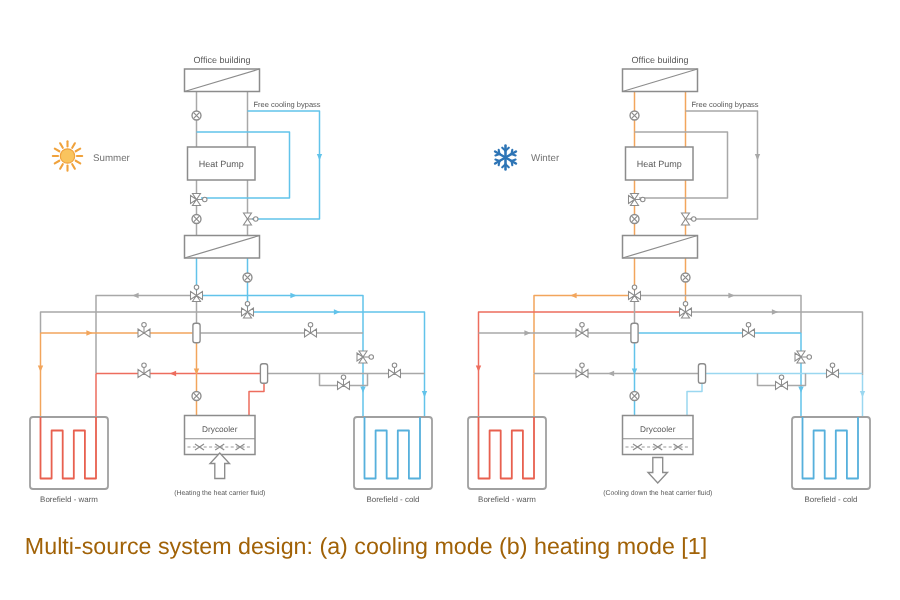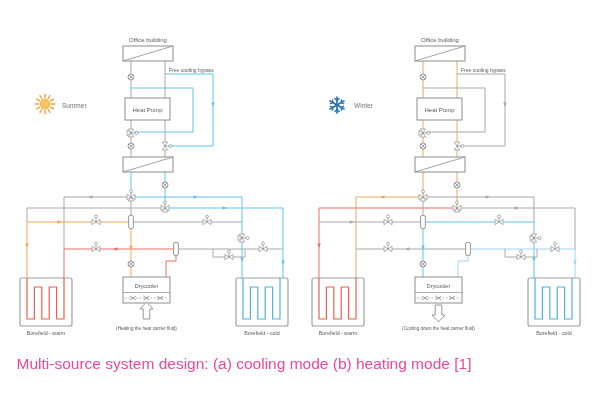--- a/index.html
+++ b/index.html
@@ -1,18 +1,18 @@
 <!DOCTYPE html>
 <html><head>
 <meta charset="utf-8">
 <style>
   html,body{margin:0;padding:0;background:#ffffff;}
   body{width:600px;height:400px;font-family:"Liberation Sans",sans-serif;overflow:hidden;}
   .figure{width:600px;height:400px;background:#fff;}
-  .caption{width:488px;text-align:center;font-size:15.5px;color:#ec4899;margin-top:9px;
+  .caption{width:488px;text-align:center;font-size:15.5px;color:#a16207;margin-top:9px;
            font-family:"Liberation Sans",sans-serif;}
   svg text{font-family:"Liberation Sans",sans-serif;}
 </style>
 </head>
 <body>
 
 <div class="figure">
   <svg id="diagram-svg" width="600" height="342" viewBox="0 0 600 342">
       <g transform="translate(0,0)">
         <polyline points="131,61 131,98" fill="none" stroke="#a8a8a8" stroke-width="1" stroke-linejoin="round"></polyline>

